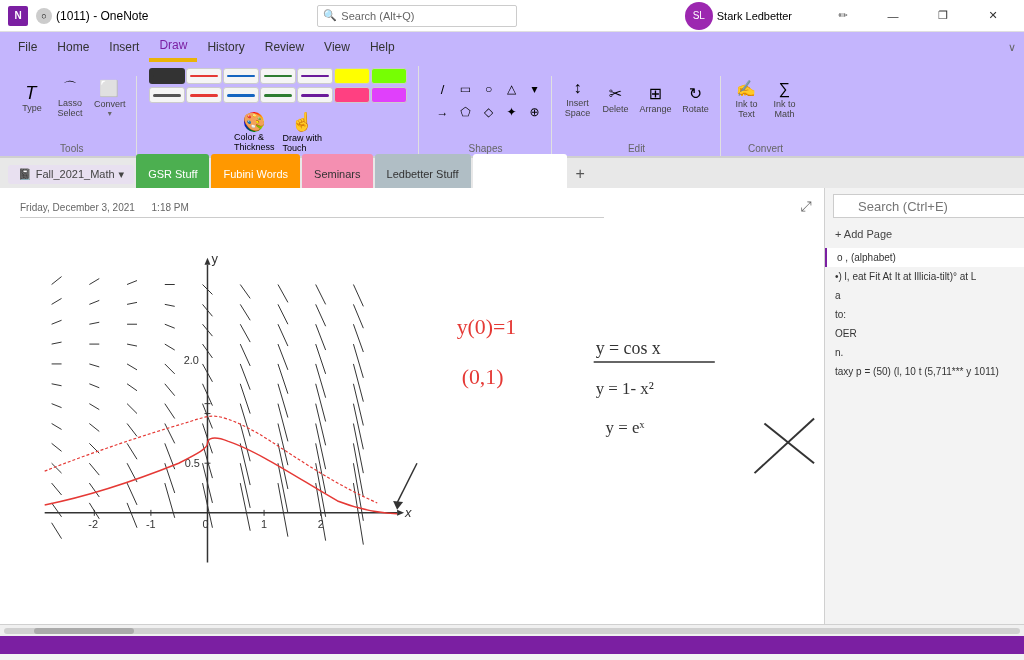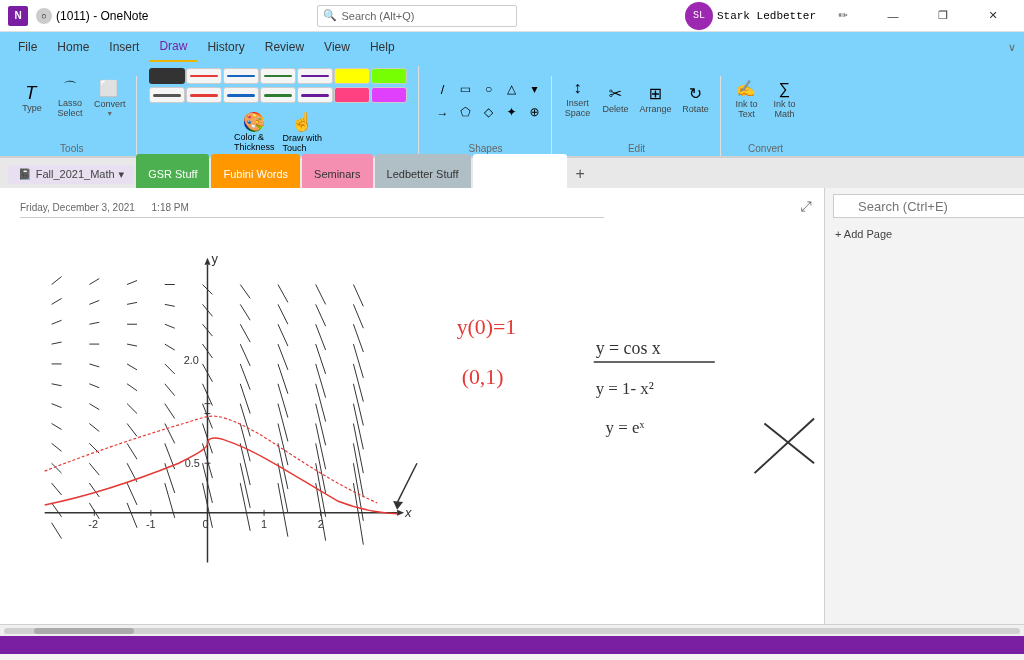--- a/index.html
+++ b/index.html
@@ -16,24 +16,24 @@
       justify-content: space-between;
     }
     .title-bar-left { display: flex; align-items: center; gap: 8px; }
     .title-bar-icon { width: 20px; height: 20px; background: #7b1fa2; border-radius: 2px; display: flex; align-items: center; justify-content: center; color: white; font-size: 10px; font-weight: bold; }
     .title-bar-right { display: flex; align-items: center; gap: 4px; }
     .title-bar-btn { width: 46px; height: 32px; display: flex; align-items: center; justify-content: center; cursor: pointer; font-size: 11px; color: #333; }
     .search-bar-title { display: flex; align-items: center; flex: 1; justify-content: center; }
     .search-box-title { width: 200px; height: 22px; border: 1px solid #ccc; border-radius: 2px; padding: 0 6px; font-size: 11px; display: flex; align-items: center; gap: 4px; color: #666; }
 
     
-    .ribbon { background: #7dd3fc; border-bottom: 1px solid #d0d0d0; }
+    .ribbon { background: #c4b5fd; border-bottom: 1px solid #d0d0d0; }
     .ribbon-tabs { display: flex; align-items: center; padding: 0 8px; height: 30px; }
     .ribbon-tab { padding: 4px 10px; font-size: 12px; color: #333; cursor: pointer; height: 30px; display: flex; align-items: center; }
-    .ribbon-tab.active { color: #7b1fa2; border-bottom: 2px solid #eab308; }
+    .ribbon-tab.active { color: #7b1fa2; border-bottom: 4px solid #eab308; }
     .ribbon-content { display: flex; align-items: flex-end; padding: 4px 8px 0; gap: 2px; min-height: 88px; border-bottom: 1px solid #d0d0d0; }
     .ribbon-group { display: flex; flex-direction: column; align-items: center; padding: 0 6px; border-right: 1px solid #e0e0e0; min-height: 80px; }
     .ribbon-group:last-child { border-right: none; }
     .ribbon-group-label { font-size: 10px; color: #666; margin-top: auto; padding-bottom: 2px; }
     .ribbon-items { display: flex; align-items: center; gap: 2px; flex-wrap: wrap; }
     .ribbon-btn { display: flex; flex-direction: column; align-items: center; justify-content: center; padding: 3px 4px; cursor: pointer; border-radius: 2px; min-width: 36px; }
     .ribbon-btn-label { font-size: 9px; color: #444; margin-top: 1px; text-align: center; }
     .ribbon-btn-small { display: flex; align-items: center; justify-content: center; width: 28px; height: 22px; cursor: pointer; border-radius: 2px; }
     .pen-row { display: flex; gap: 1px; margin-bottom: 1px; }
 
@@ -83,21 +83,21 @@
       <span>(1011) - OneNote</span>
     </div>
   </div>
   <div class="search-bar-title">
     <div class="search-box-title">
       <span>🔍</span>
       <span>Search (Alt+Q)</span>
     </div>
   </div>
   <div class="title-bar-right">
-    <div style="display:flex;align-items:center;gap:4px;margin-right:0;font-family:Liberation Mono, monospace;">
+    <div style="display:flex;align-items:center;gap:4px;margin-right:24px;">
       <div style="width:28px;height:28px;border-radius:50%;background:#9c27b0;color:white;display:flex;align-items:center;justify-content:center;font-size:10px;">SL</div>
       <span style="font-size:11px;">Stark Ledbetter</span>
     </div>
     <div class="title-bar-btn">✏</div>
     <div class="title-bar-btn">—</div>
     <div class="title-bar-btn">❐</div>
     <div class="title-bar-btn close">✕</div>
   </div>
 </div>
 
@@ -451,20 +451,29 @@
   </div>
 
   <div class="sidebar">
     <div class="sidebar-search">
       <input class="sidebar-search-input" type="text" placeholder="Search (Ctrl+E)" style="">
       <div class="sidebar-search-btn">🔍</div>
     </div>
     <div class="add-page-btn">
       <span>+ Add Page</span>
     </div>
+    <div class="sidebar-pages">
+      <div class="sidebar-page active">o , (alphabet)</div>
+      <div class="sidebar-page">•) l, eat Fit At It at Illicia-tilt)° at L</div>
+      <div class="sidebar-page">a</div>
+      <div class="sidebar-page">to:</div>
+      <div class="sidebar-page">OER</div>
+      <div class="sidebar-page">n.</div>
+      <div class="sidebar-page">taxy p = (50) (l, 10 t (5,711*** y 1011)</div>
+    </div>
   </div>
 </div>
 
 <div class="scroll-area">
   <div class="scroll-track">
     <div class="scroll-thumb"></div>
   </div>
 </div>
 
 <div class="status-bar">

